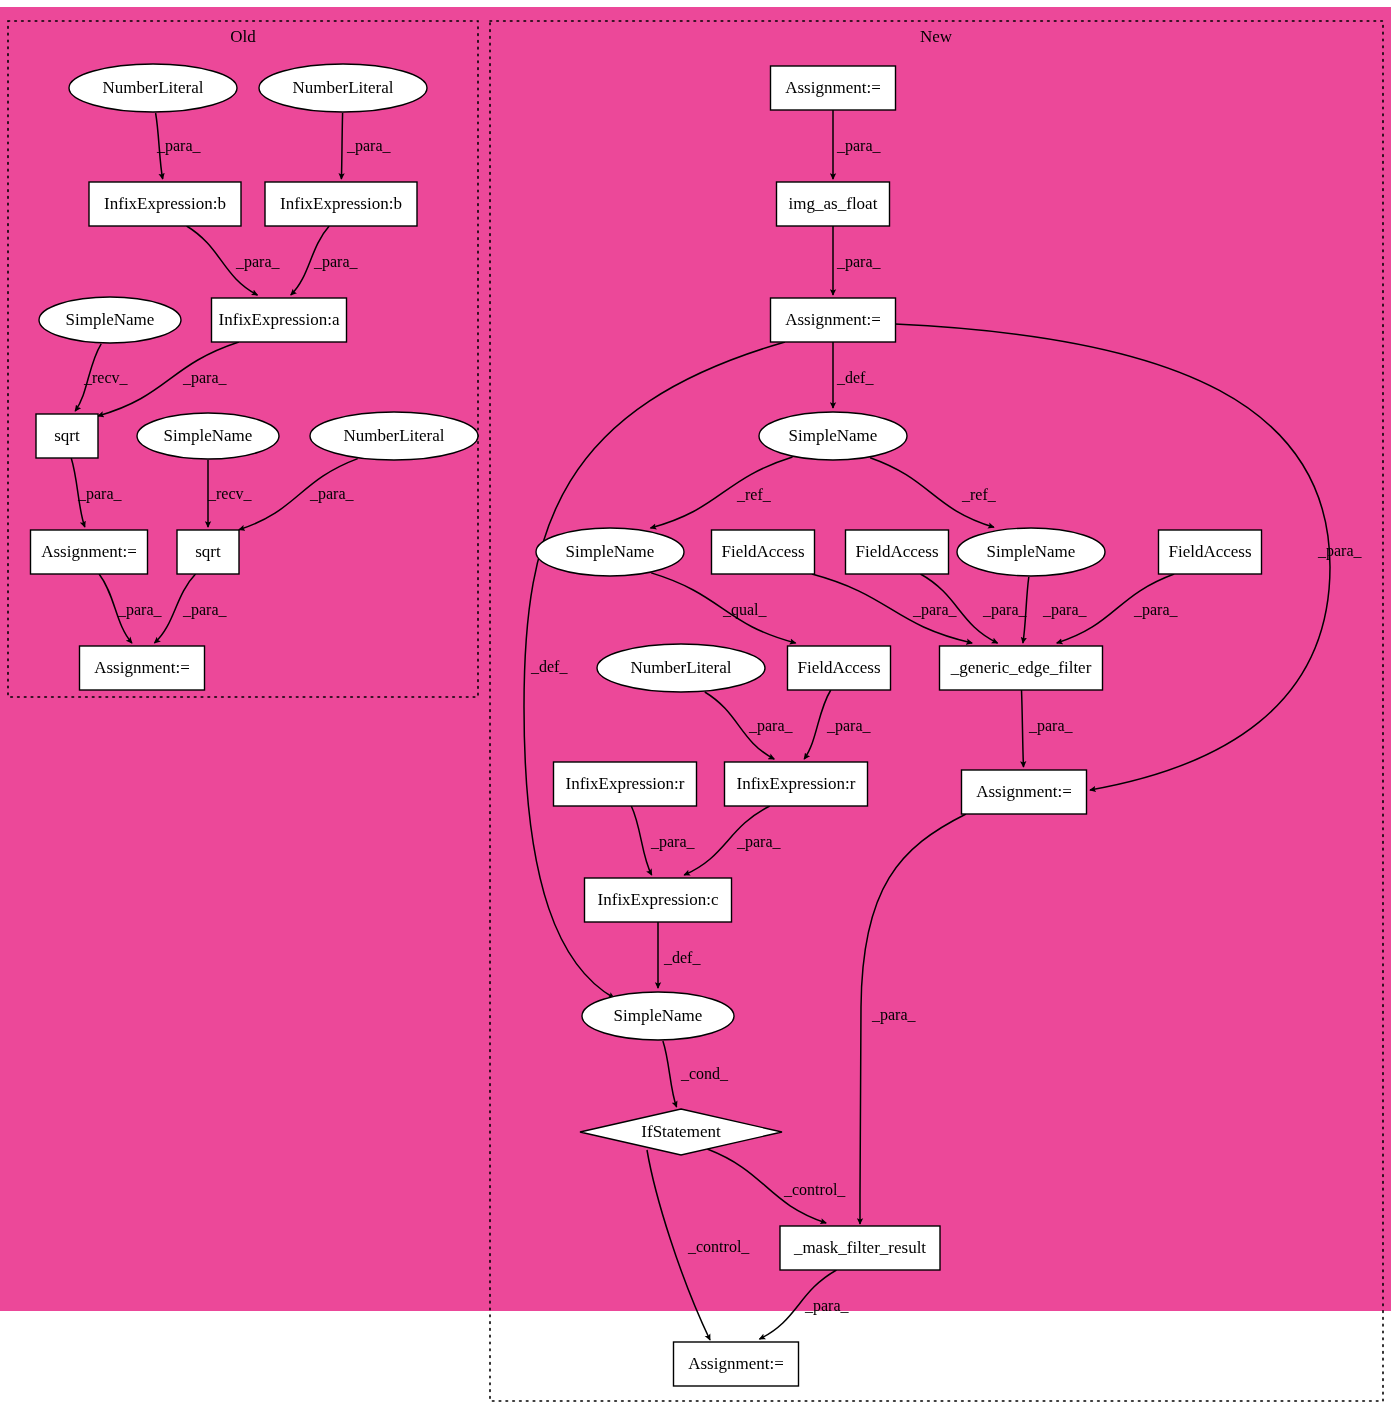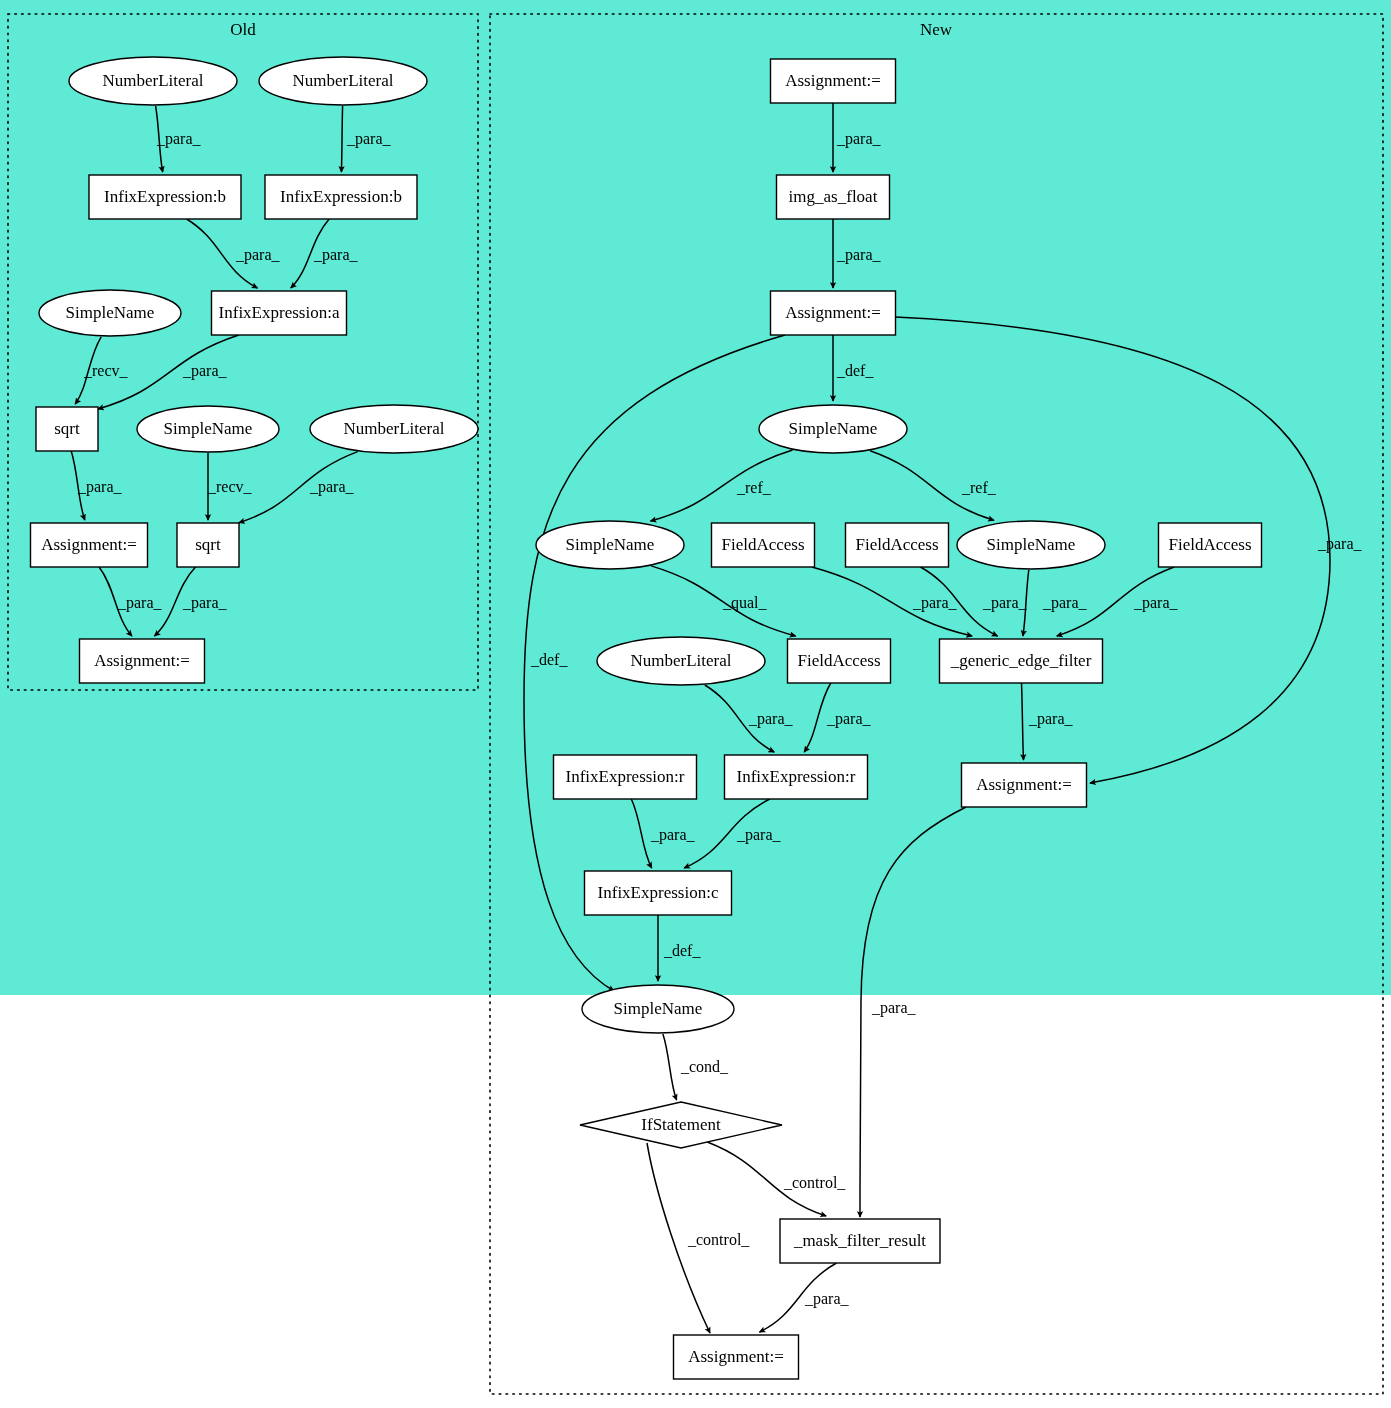--- a/index.html
+++ b/index.html
@@ -9,22 +9,23 @@
   }
   body {
     width: 1391px;
     height: 1408px;
     font-family: "Liberation Serif", "DejaVu Serif", serif;
     overflow: hidden;
   }
   #canvas {
     position: relative;
     width: 1391px;
-    height: 995px;
-    background: #5eead4;
+    height: 1304px;
+    background: #ec4899;
+    margin-top: 7px;
   }
   svg#graph {
     position: absolute;
     left: 0;
     top: 0;
     width: 1391px;
     height: 1408px;
   }
   .cluster-box {
     fill: none;

